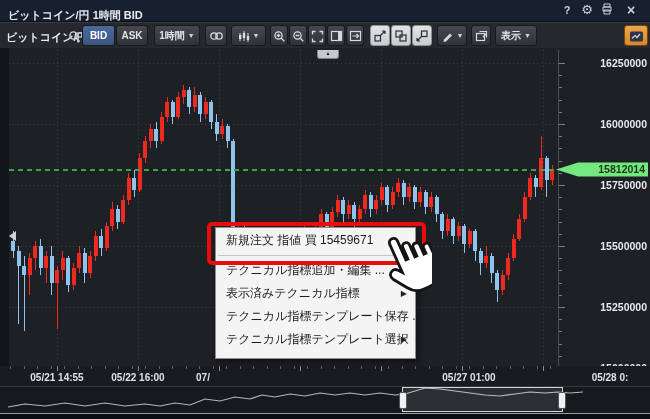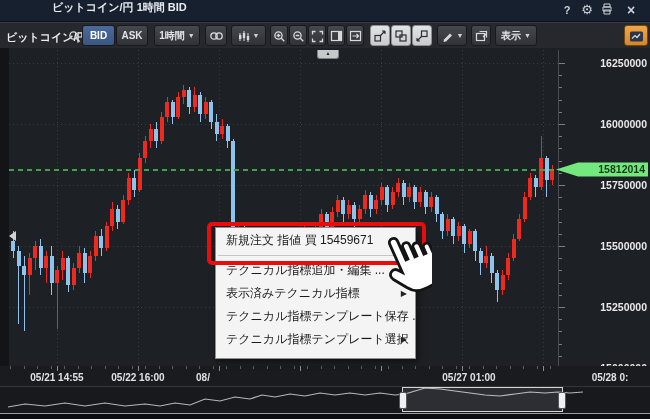--- a/index.html
+++ b/index.html
@@ -2,21 +2,21 @@
 <html><head>
 <meta charset="utf-8">
 <style>
   html,body{margin:0;padding:0;background:#000;}
   #app{position:relative;width:650px;height:419px;background:#101216;overflow:hidden;
        font-family:"Liberation Sans","DejaVu Sans",sans-serif;-webkit-font-smoothing:antialiased;}
 
   
   .titlebar{position:absolute;left:0;top:0;width:650px;height:21px;background:#16202e;
             border-bottom:1px solid #0b1018;}
-  .titlebar .title{position:absolute;left:8px;top:0;font-size:11px;font-weight:bold;color:#e7ebf1;margin-left:44px;}
+  .titlebar .title{position:absolute;left:8px;top:8px;font-size:11px;font-weight:bold;color:#e7ebf1;}
   .tb-ico{position:absolute;top:2px;width:16px;height:16px;color:#cdd2d8;font-size:11px;font-weight:bold;
           text-align:center;line-height:16px;cursor:default;}
 
   
   .toolbar{position:absolute;left:0;top:22px;width:650px;height:26px;background:#26282d;
            border-top:1px solid #3a3d43;border-bottom:1px solid #0d0f11;}
   .tlabel{position:absolute;top:7px;font-size:11px;font-weight:bold;color:#e9ebee;}
   .tbtn{position:absolute;top:2px;height:21px;box-sizing:border-box;border:1px solid #17191c;
         border-radius:3px;background:linear-gradient(#45484e,#303237);color:#dfe2e6;
         font-size:10px;font-weight:bold;text-align:center;line-height:19px;}
@@ -457,21 +457,21 @@
         <div class="xtick" style="left: 550px; height: 3px;"></div>
         <div class="xtick" style="left: 57px; height: 5px; background: rgb(138, 142, 148);"></div>
         <div class="xtick" style="left: 138px; height: 5px; background: rgb(138, 142, 148);"></div>
         <div class="xtick" style="left: 219px; height: 5px; background: rgb(138, 142, 148);"></div>
         <div class="xtick" style="left: 300px; height: 5px; background: rgb(138, 142, 148);"></div>
         <div class="xtick" style="left: 381px; height: 5px; background: rgb(138, 142, 148);"></div>
         <div class="xtick" style="left: 462px; height: 5px; background: rgb(138, 142, 148);"></div>
         <div class="xtick" style="left: 543px; height: 5px; background: rgb(138, 142, 148);"></div>
         <div class="xlabel" style="left: 57px;">05/21 14:55</div>
         <div class="xlabel" style="left: 138px;">05/22 16:00</div>
-        <div class="xlabel" style="left: 203px;">08/</div>
+        <div class="xlabel" style="left: 203px;">07/</div>
         <div class="xlabel" style="left: 469px;">05/27 01:00</div>
         <div class="xlabel" style="left: 610px;">05/28 0:</div>
       </div>
     </div>
 
   <div class="navigator"></div>
   <svg id="navsvg">
       <polyline id="navline" fill="none" stroke="#b4b7ba" stroke-width="1.2" points="8,21 25,18 45,20 65,17 85,20 105,17 125,20 145,18 160,20 175,17 190,19 205,13 220,15 235,11 250,13 262,9 275,11 290,8 305,10 320,7 335,9 350,7 365,9 380,7 395,9 405,8 415,5 425,2 440,3 455,5 470,7 485,9 500,10 515,8 530,6 545,7 558,6 570,7 583,6"></polyline>
     </svg>
   <div class="nav-sel" id="navsel" style="left: 402px; width: 161px;">

